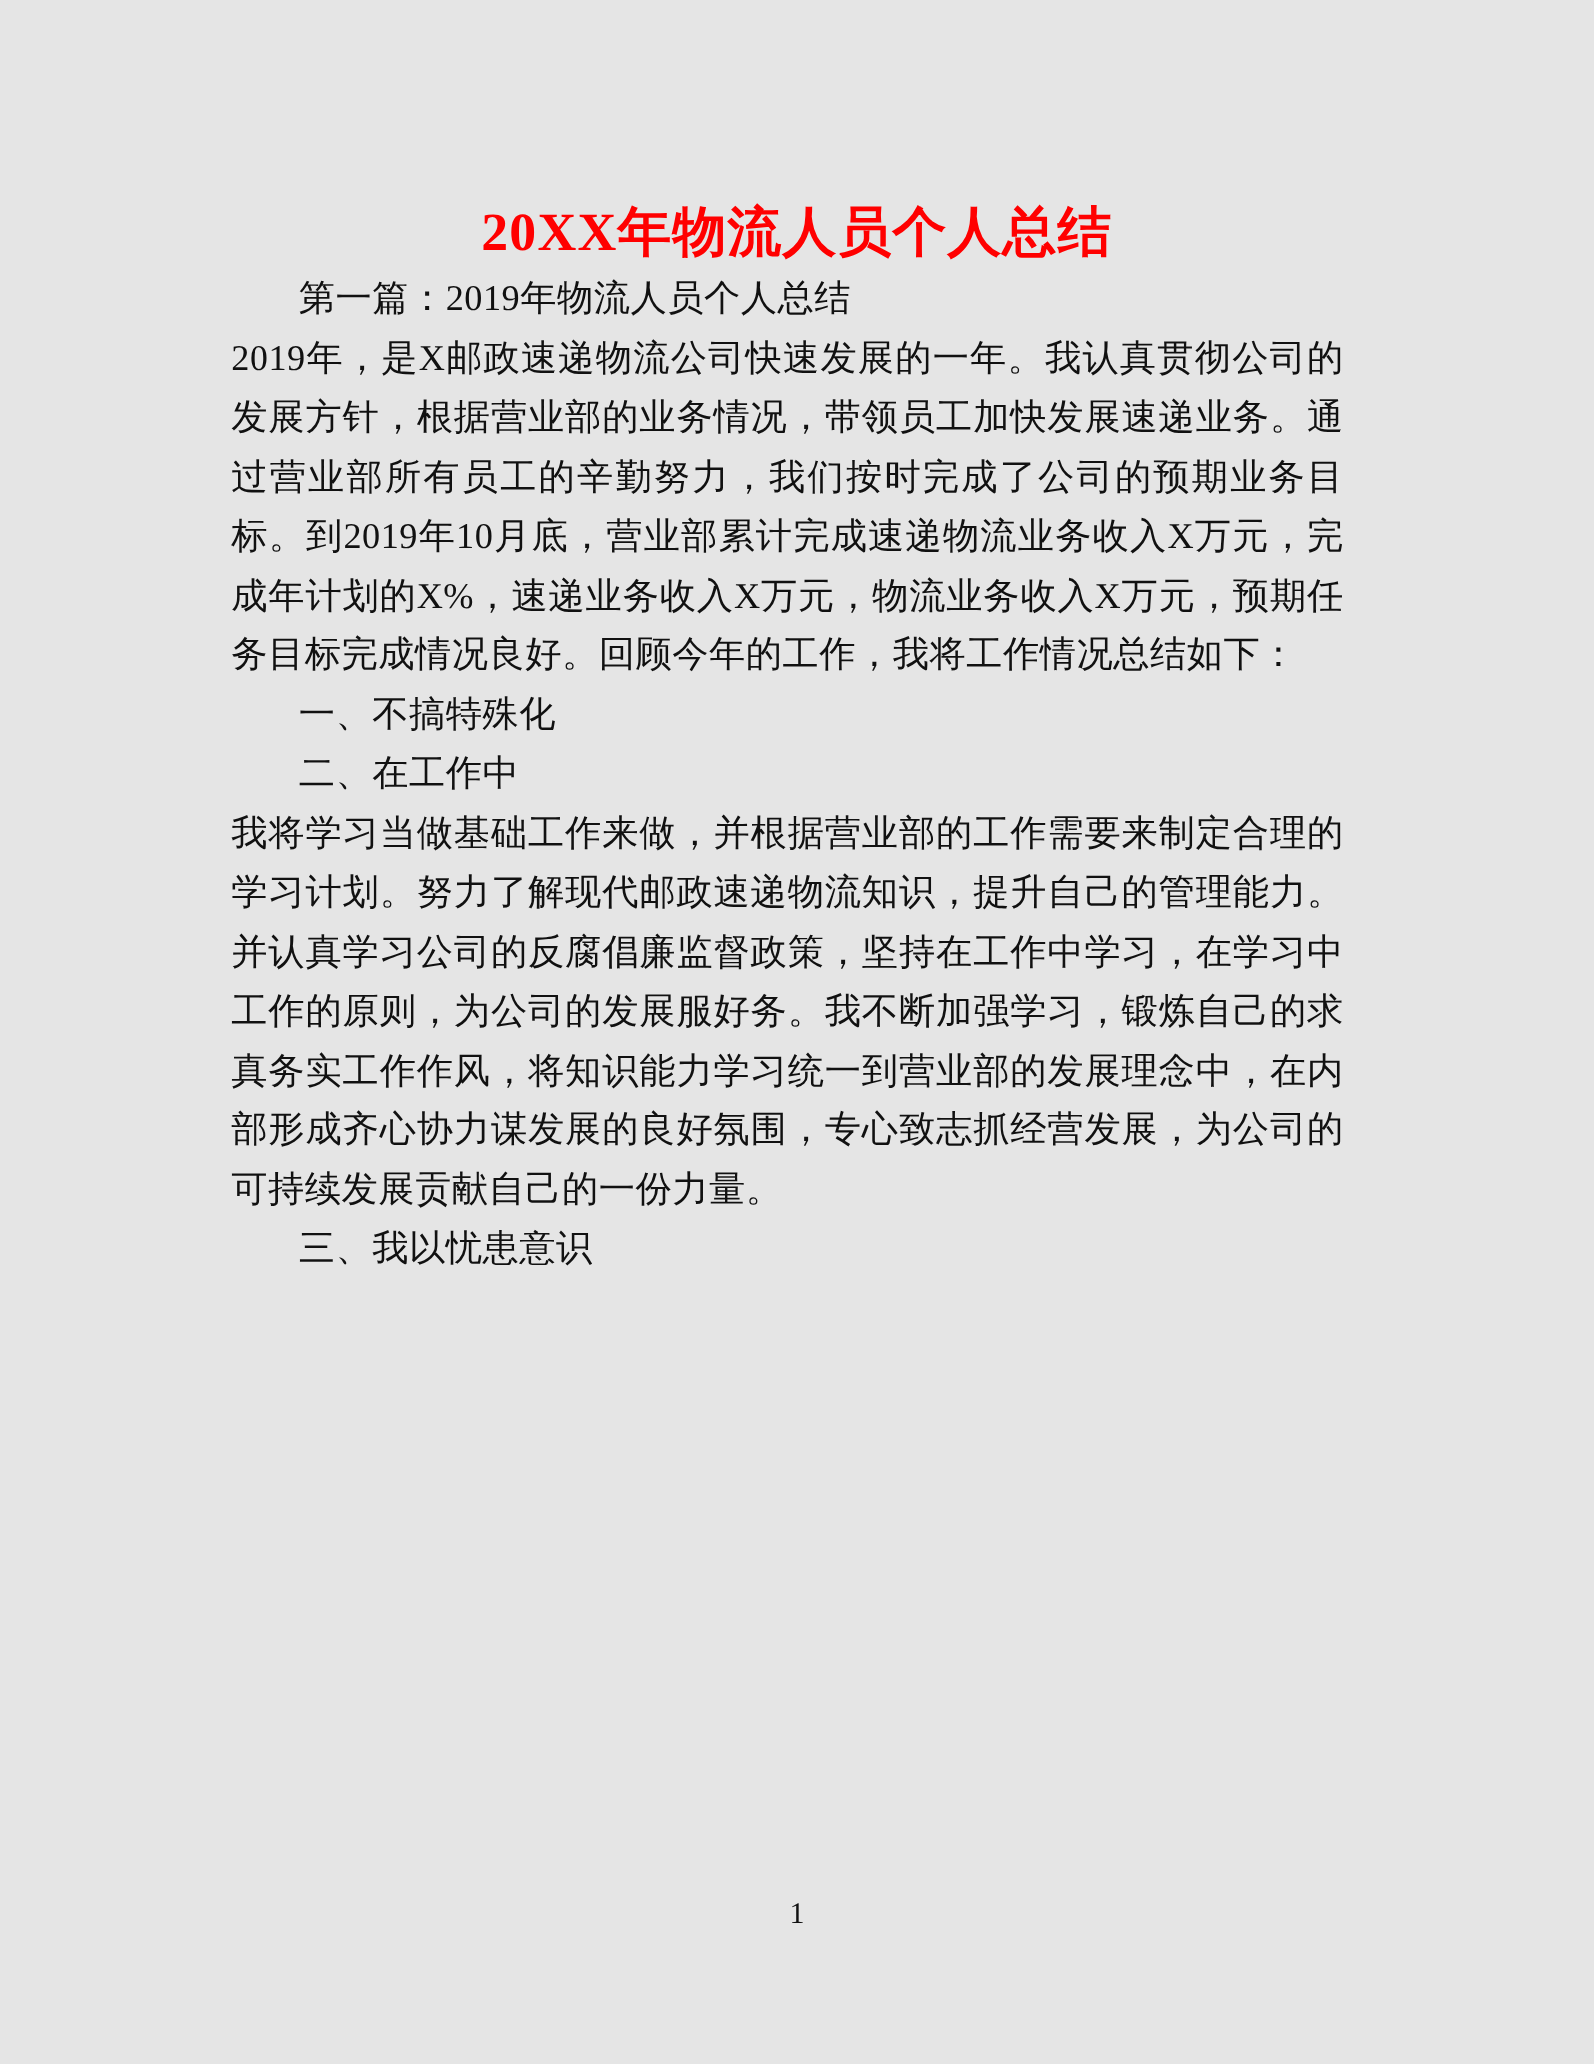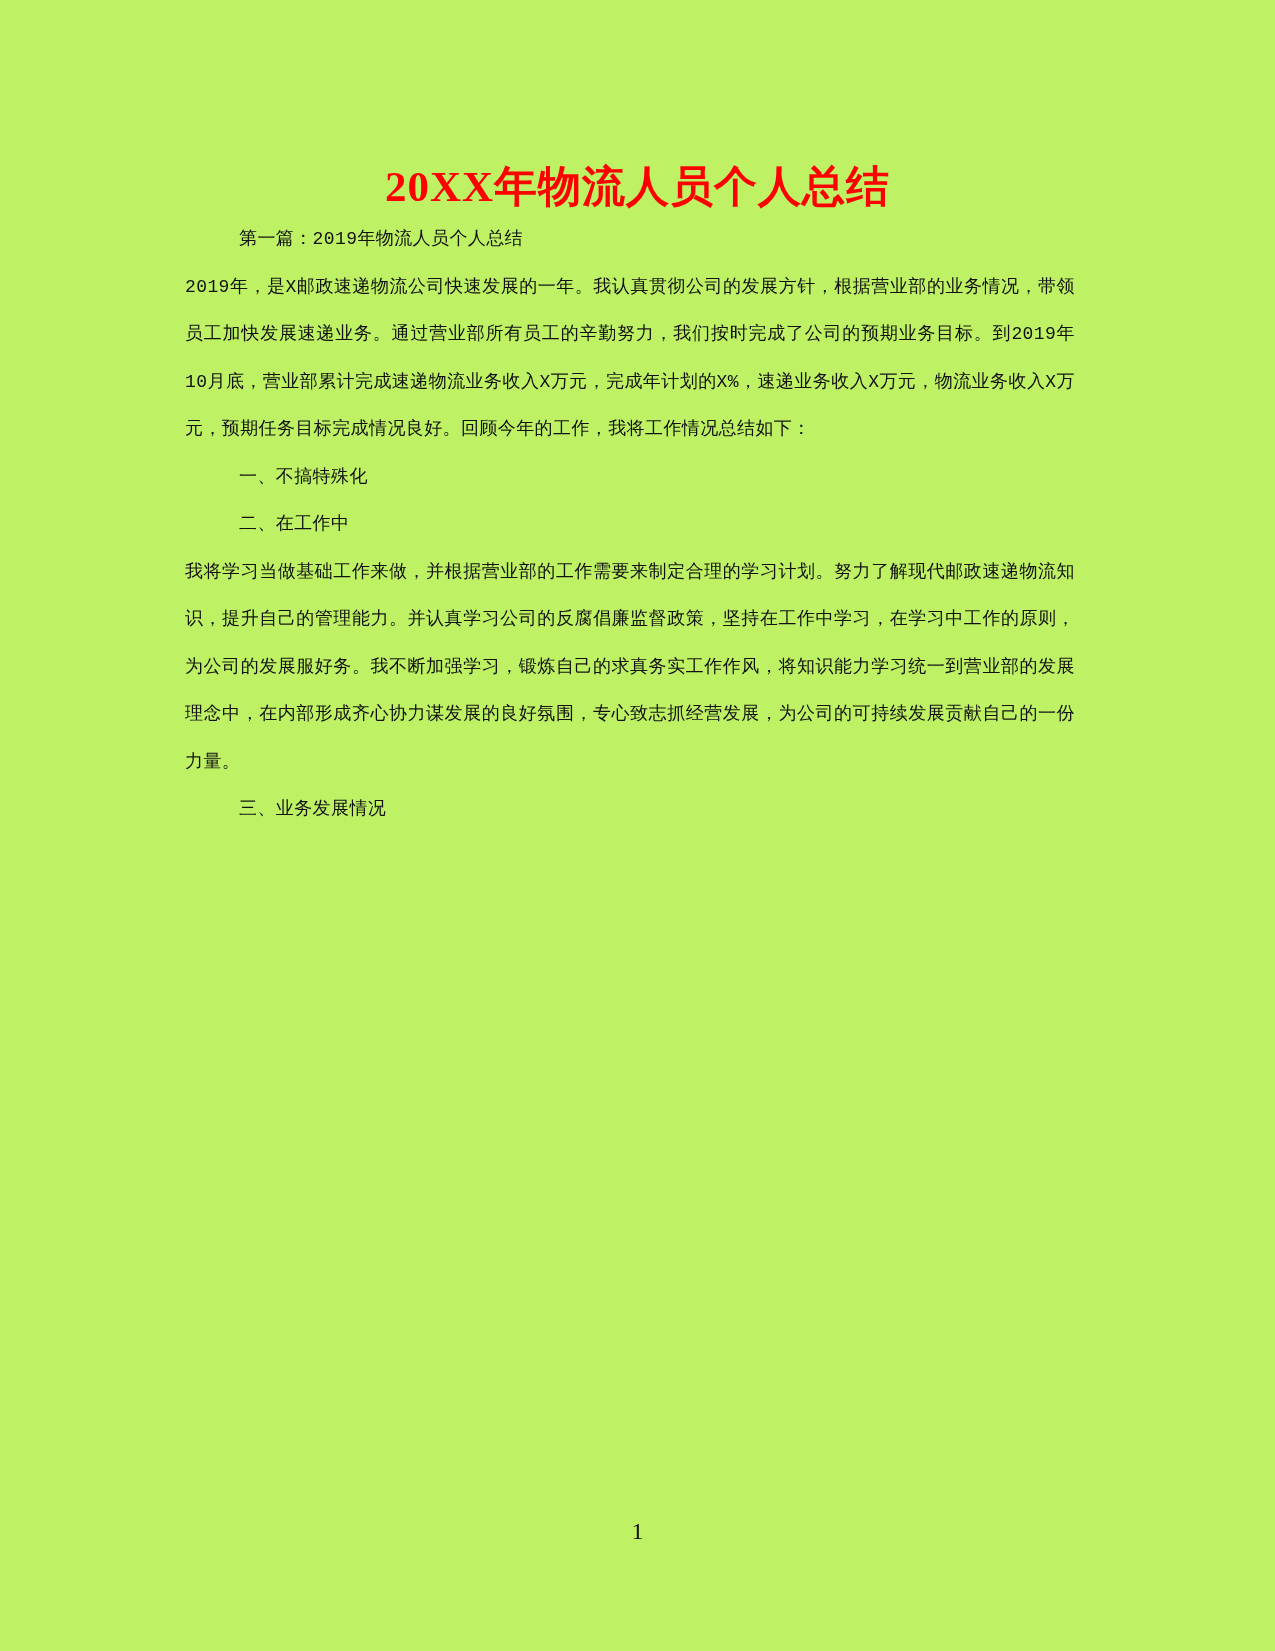--- a/index.html
+++ b/index.html
@@ -5,45 +5,44 @@
 <style>
   html, body {
     margin: 0;
     padding: 0;
     background: #ffffff;
   }
   .page {
     position: relative;
     width: 1275px;
     height: 1651px;
-    background: #bef264;
+    background: #e5e5e5;
     overflow: hidden;
     font-family: "Liberation Serif", "DejaVu Serif", serif;
     color: #111111;
   }
   .doc-title {
     margin: 0;
     padding-top: 158px;
     text-align: center;
     font-size: 43px;
     line-height: 58px;
     font-weight: bold;
     letter-spacing: 1px;
   }
   .content {
     display: flow-root;
     margin-left: 185px;
     width: 890px;
   }
   .content p {
     margin: 0;
-    font-size: 18px;
+    font-size: 29px;
     line-height: 47.5px;
     letter-spacing: 0.4px;
-    font-family: Liberation Mono, monospace;
   }
   .first-line {
     margin-top: 61px;
     text-indent: 54px;
   }
   .para {
     text-align: justify;
   }
   .para-1 { margin-top: 47px; }
   .heading { text-indent: 54px; }
@@ -76,19 +75,19 @@
 
     <p class="para para-1">2019年，是X邮政速递物流公司快速发展的一年。我认真贯彻公司的发展方针，根据营业部的业务情况，带领员工加快发展速递业务。通过营业部所有员工的辛勤努力，我们按时完成了公司的预期业务目标。到2019年10月底，营业部累计完成速递物流业务收入X万元，完成年计划的X%，速递业务收入X万元，物流业务收入X万元，预期任务目标完成情况良好。回顾今年的工作，我将工作情况总结如下：</p>
 
     <p class="heading heading-1">一、不搞特殊化</p>
 
 
     <p class="heading heading-2">二、在工作中</p>
 
     <p class="para para-3">我将学习当做基础工作来做，并根据营业部的工作需要来制定合理的学习计划。努力了解现代邮政速递物流知识，提升自己的管理能力。并认真学习公司的反腐倡廉监督政策，坚持在工作中学习，在学习中工作的原则，为公司的发展服好务。我不断加强学习，锻炼自己的求真务实工作作风，将知识能力学习统一到营业部的发展理念中，在内部形成齐心协力谋发展的良好氛围，专心致志抓经营发展，为公司的可持续发展贡献自己的一份力量。</p>
 
-    <p class="heading heading-3">三、业务发展情况</p>
+    <p class="heading heading-3">三、我以忧患意识</p>
 
   </div>
 
   <div class="page-number">1</div>
 
 </div>
 
 </body></html>

